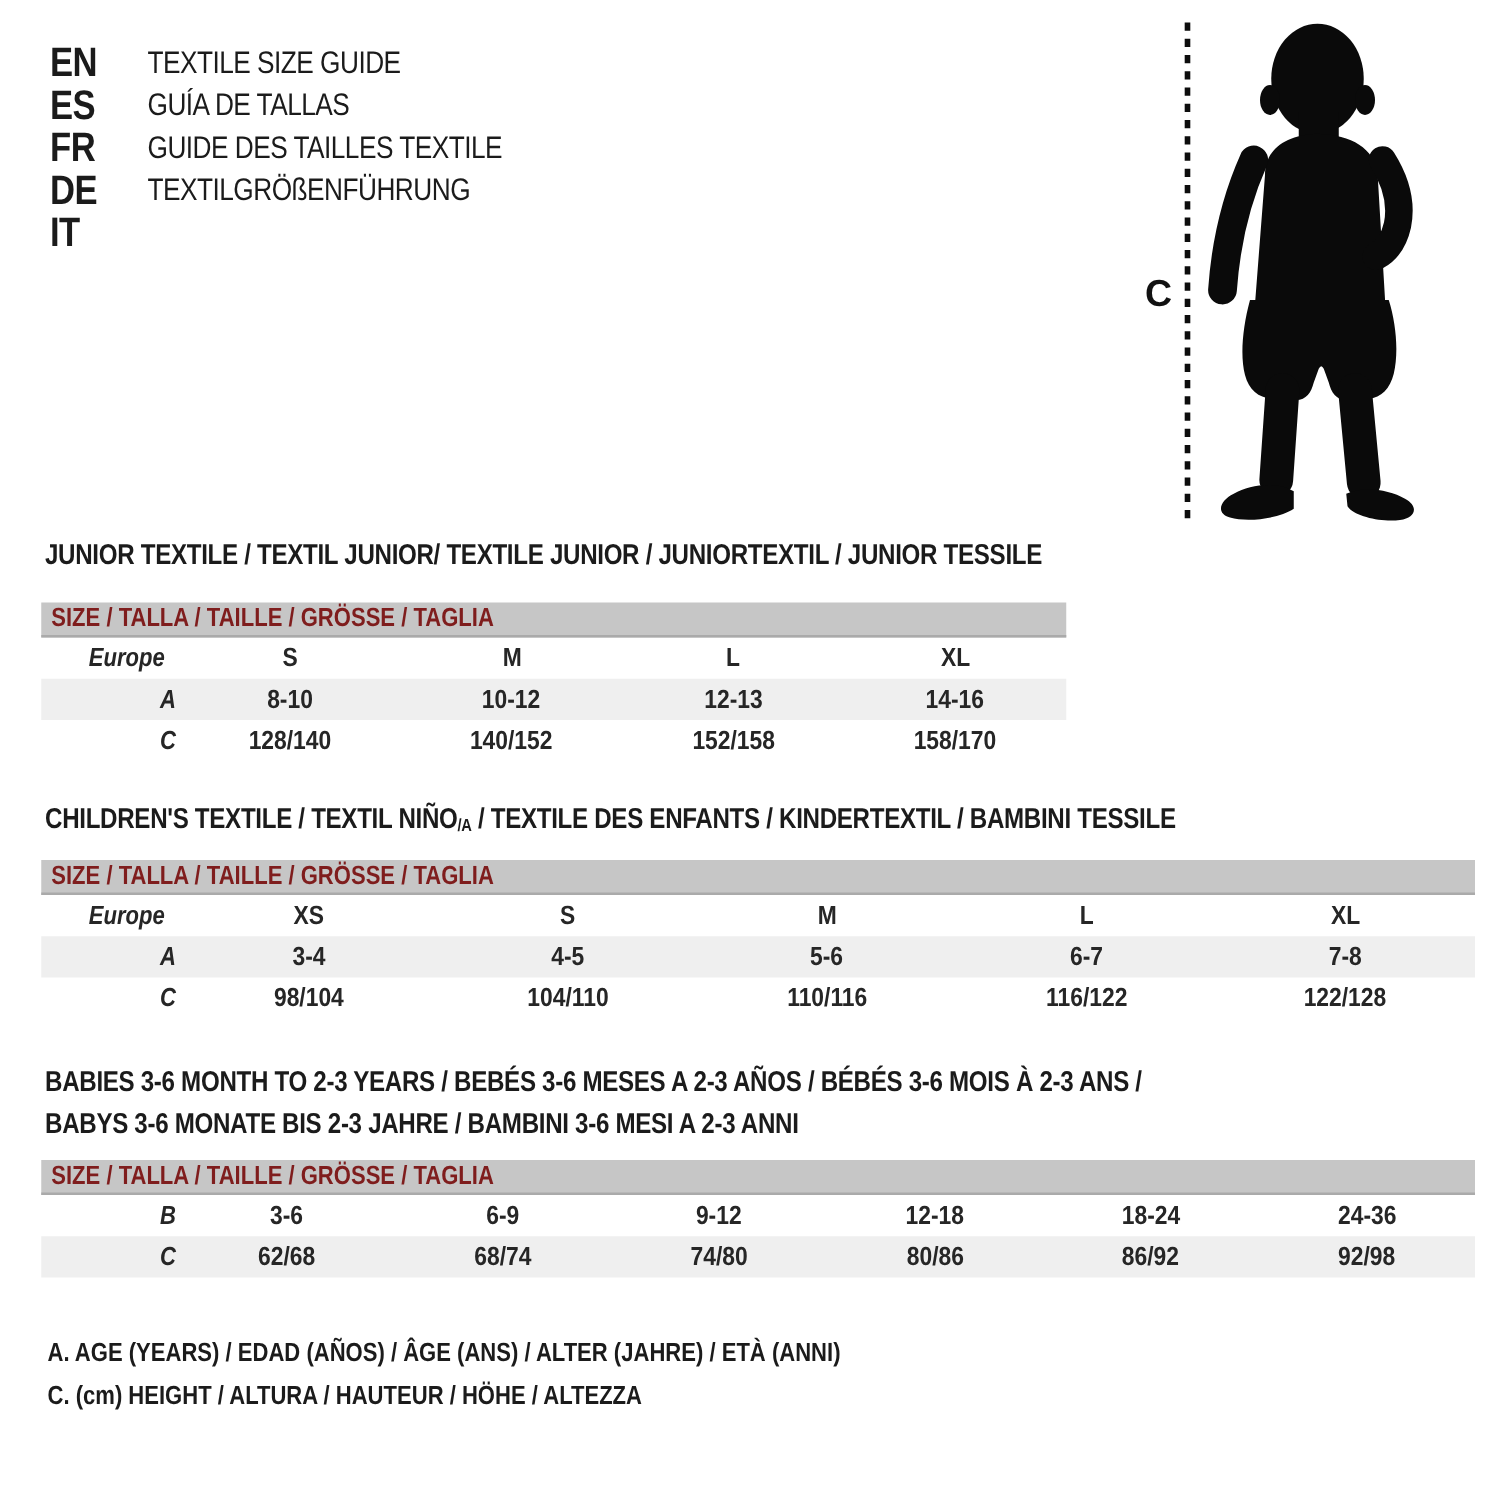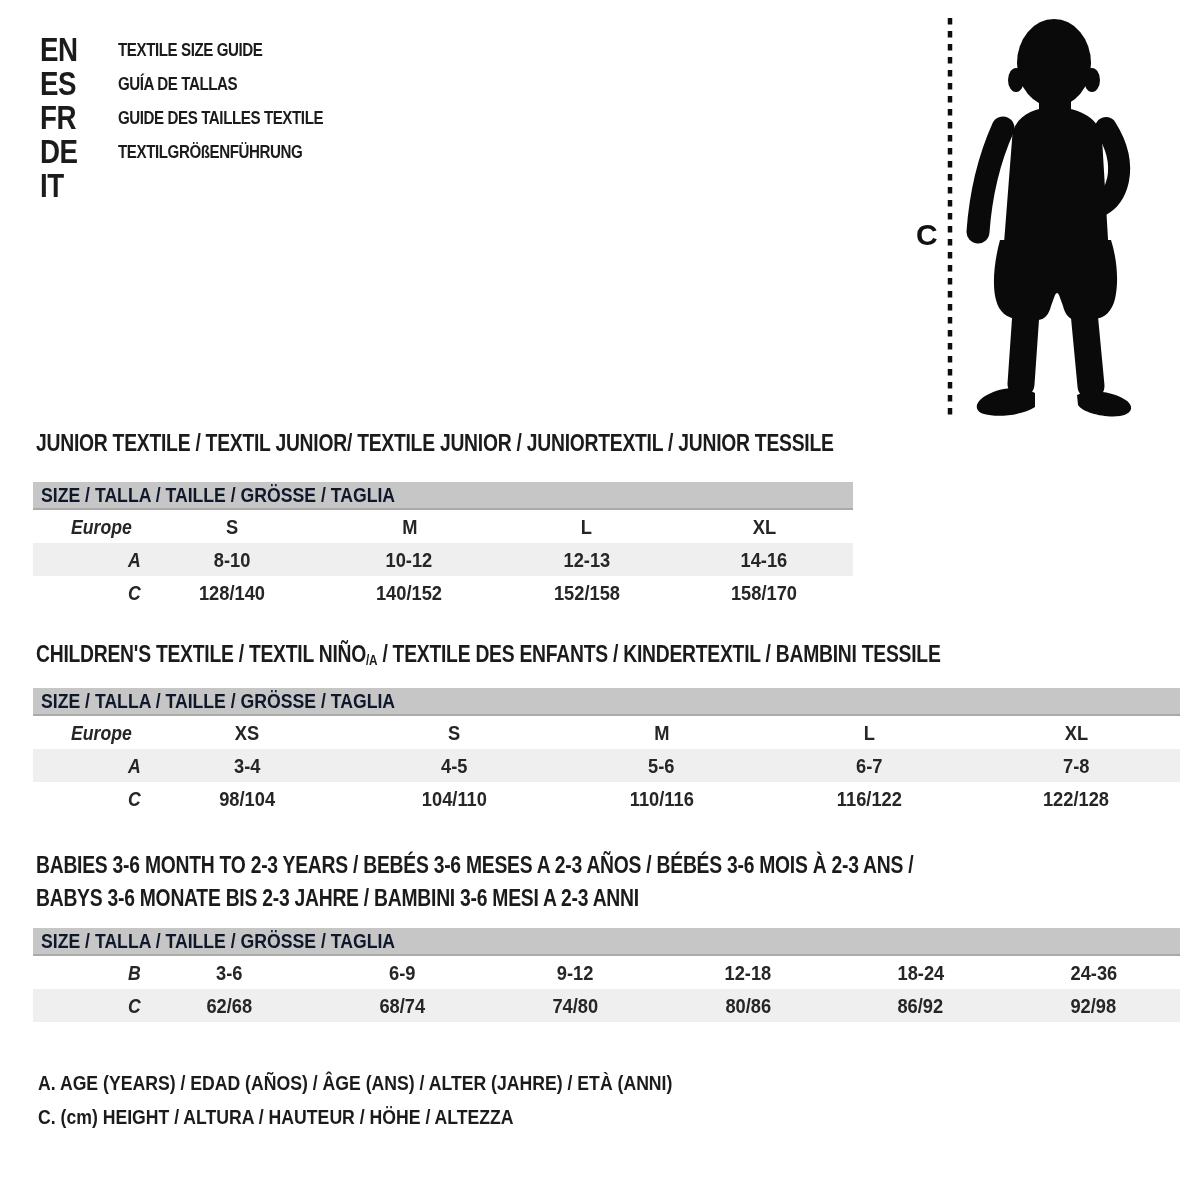--- a/index.html
+++ b/index.html
@@ -14,40 +14,40 @@
     overflow: hidden;
   }
   
   .cxl { display: inline-block; transform: scaleX(0.84); transform-origin: 0 50%; white-space: nowrap; }
   .cxc { display: inline-block; transform: scaleX(0.87); transform-origin: 50% 50%; white-space: nowrap; }
 
   
   .langs { position: absolute; left: 40px; top: 33px; }
   .lang-row { display: flex; align-items: center; height: 34px; }
   .lang-code { width: 78px; font-weight: bold; font-size: 33px; letter-spacing: -0.5px; }
-  .lang-title { font-weight: bold; font-size: 18px; letter-spacing: -0.5px; }
+  .lang-title { font-weight: normal; font-size: 25px; letter-spacing: -0.5px; }
 
   
   .figure { position: absolute; left: 900px; top: 0; width: 300px; height: 430px; }
 
   
   .section-title {
     position: absolute; left: 36px;
     font-weight: bold; font-size: 23px; letter-spacing: -0.3px;
     white-space: nowrap;
   }
   #babies-title { line-height: 33px; }
   .sub-a { font-size: 14px; position: relative; top: 3px; }
 
   
   .size-table { position: absolute; left: 33px; }
   .size-head {
     height: 28px; background: #c6c6c6; border-bottom: 2px solid #aaaaaa;
     display: flex; align-items: center; padding-left: 8px; box-sizing: border-box;
-    font-weight: bold; font-size: 21px; color: #0f172a;
+    font-weight: bold; font-size: 21px; color: #7f1d1d;
   }
   .trow { display: flex; align-items: center; height: 33px; font-weight: bold; font-size: 21px; color: #262626; }
   .trow.alt { background: #efefef; }
   .tlabel { width: 110px; padding-left: 8px; box-sizing: border-box; text-align: right; flex: none; font-style: italic; }
   .tcell { flex: 1 1 0; text-align: center; }
 
   
   .legend { position: absolute; left: 38px; top: 1066px; }
   .legend-line { height: 34px; display: flex; align-items: center; font-weight: bold; font-size: 21px; white-space: nowrap; }
 </style>

